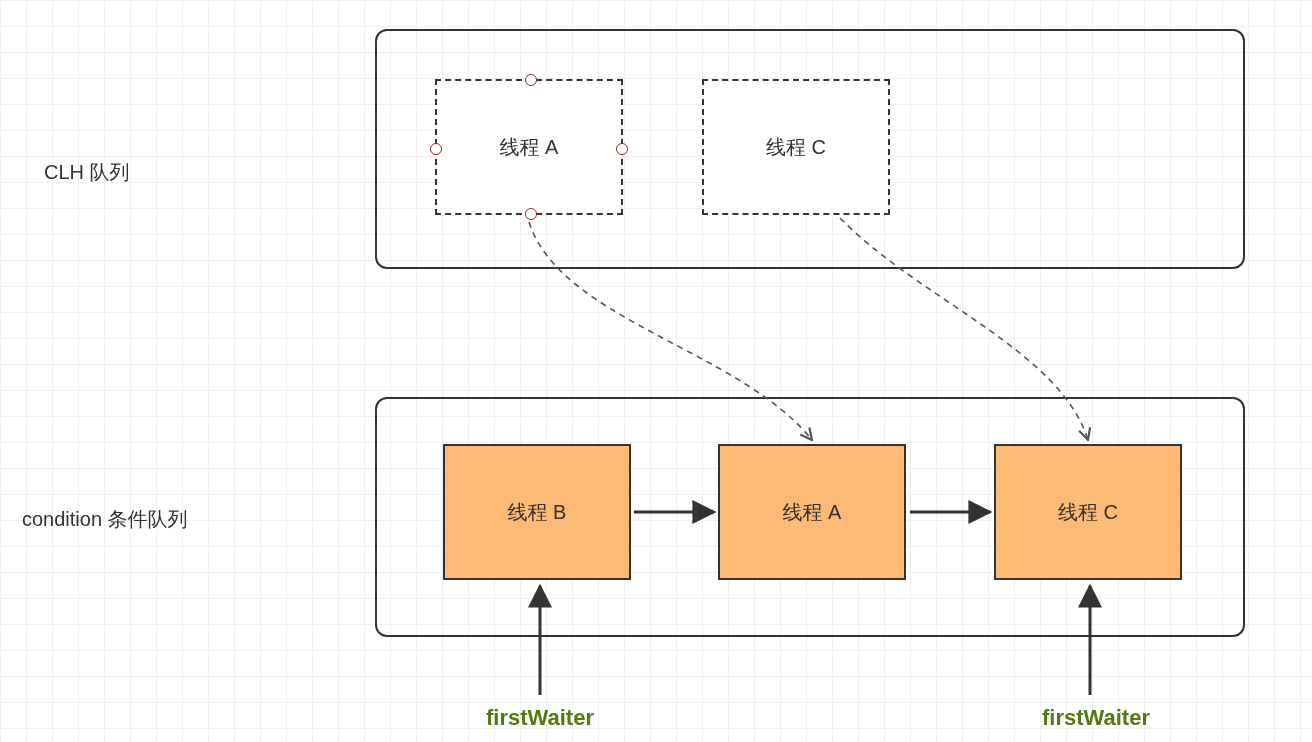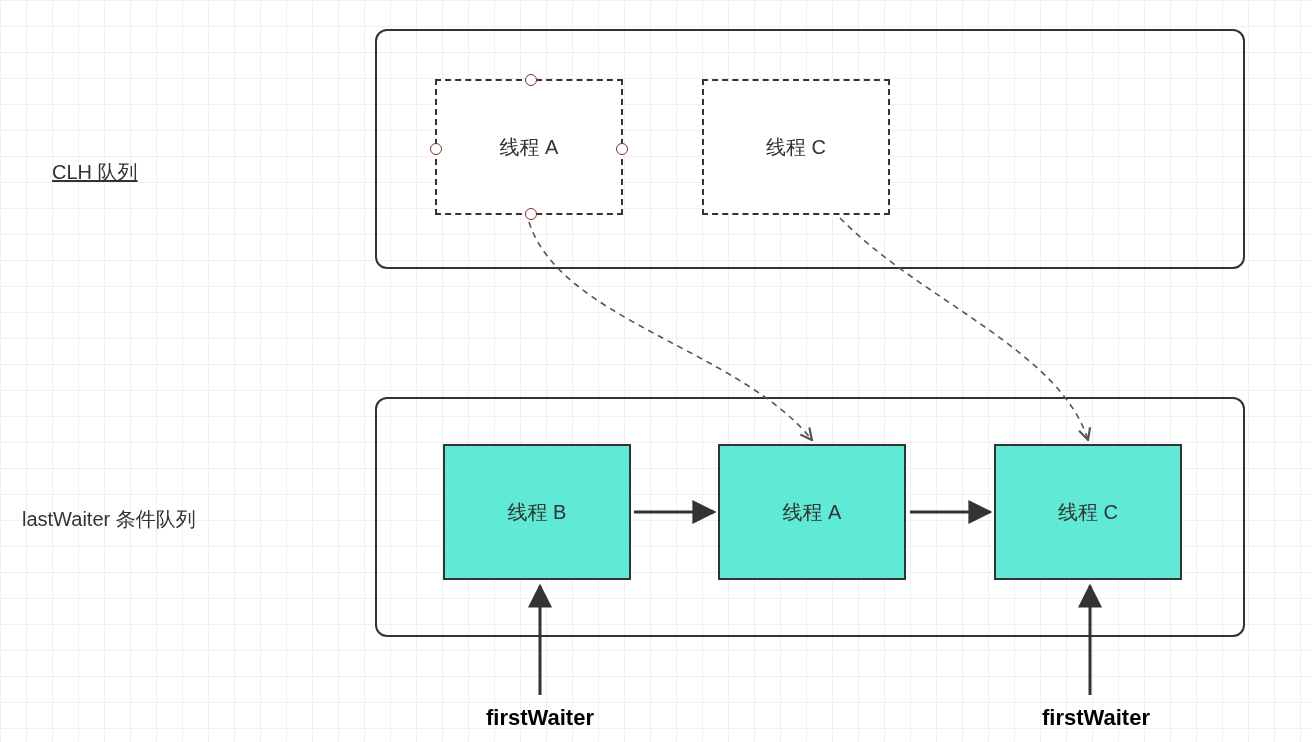--- a/index.html
+++ b/index.html
@@ -39,21 +39,21 @@
     background: #ffffff;
     display: flex;
     align-items: center;
     justify-content: center;
     font-size: 20px;
     color: #333;
   }
   .solid-node {
     position: absolute;
     border: 2px solid #333333;
-    background: #5eead4;
+    background: #fdba74;
     display: flex;
     align-items: center;
     justify-content: center;
     font-size: 20px;
     color: #333;
   }
   .port {
     position: absolute;
     width: 12px;
     height: 12px;
@@ -64,42 +64,42 @@
   .label {
     position: absolute;
     font-size: 20px;
     color: #333;
     white-space: nowrap;
   }
   .bold-label {
     position: absolute;
     font-size: 22px;
     font-weight: bold;
-    color: #000000;
+    color: #4d7c0f;
     white-space: nowrap;
   }
   svg.arrows {
     position: absolute;
     inset: 0;
     width: 1312px;
     height: 742px;
     pointer-events: none;
     z-index: 2;
   }
 </style>
 </head>
 <body>
 
 <div class="grid-bg"></div>
 
 <div class="diagram">
 
-  <div class="label" style="left:52px; top:159px;text-decoration:underline;">CLH 队列</div>
+  <div class="label" style="left:44px; top:159px;">CLH 队列</div>
 
-  <div class="label" style="left:22px; top:506px;">lastWaiter 条件队列</div>
+  <div class="label" style="left:22px; top:506px;">condition 条件队列</div>
 
   <div class="container-box" style="left:375px; top:29px; width:870px; height:240px;"></div>
 
   <div class="dashed-node" style="left:435px; top:79px; width:188px; height:136px;">
     <span>线程 A</span>
     <div class="port" style="left:-7px; top:62px;"></div>
     <div class="port" style="right:-7px; top:62px;"></div>
     <div class="port" style="left:88px; top:-7px;"></div>
     <div class="port" style="left:88px; bottom:-7px;"></div>
   </div>

